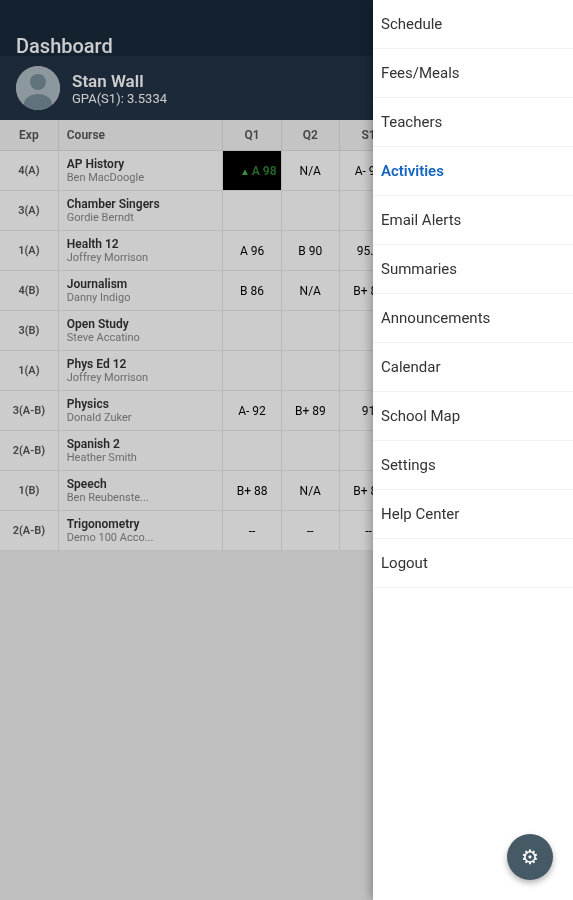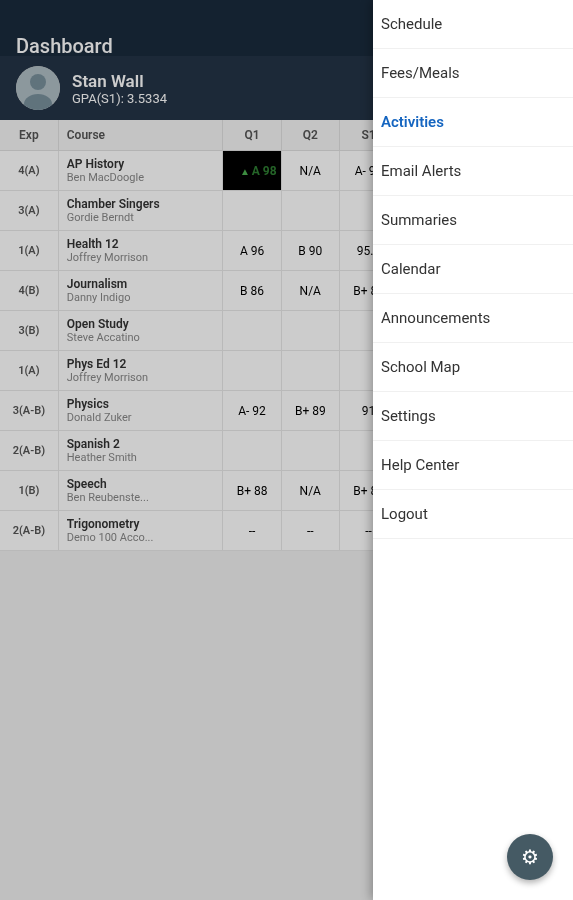--- a/index.html
+++ b/index.html
@@ -353,24 +353,25 @@
         </tr>
       </tbody>
   </table>
 </div>
 
 <div class="overlay"></div>
 
 <div class="dropdown-menu" id="dropdown-menu">
 <div class="menu-item">Schedule</div>
     <div class="menu-item">Fees/Meals</div>
+    <div class="menu-item">Teachers</div>
     <div class="menu-item active">Activities</div>
     <div class="menu-item">Email Alerts</div>
     <div class="menu-item">Summaries</div>
+    <div class="menu-item">Announcements</div>
     <div class="menu-item">Calendar</div>
-    <div class="menu-item">Announcements</div>
     <div class="menu-item">School Map</div>
     <div class="menu-item">Settings</div>
     <div class="menu-item">Help Center</div>
     <div class="menu-item">Logout</div>
   </div>
 
 <div class="fab">⚙</div>
 
 </body></html>

